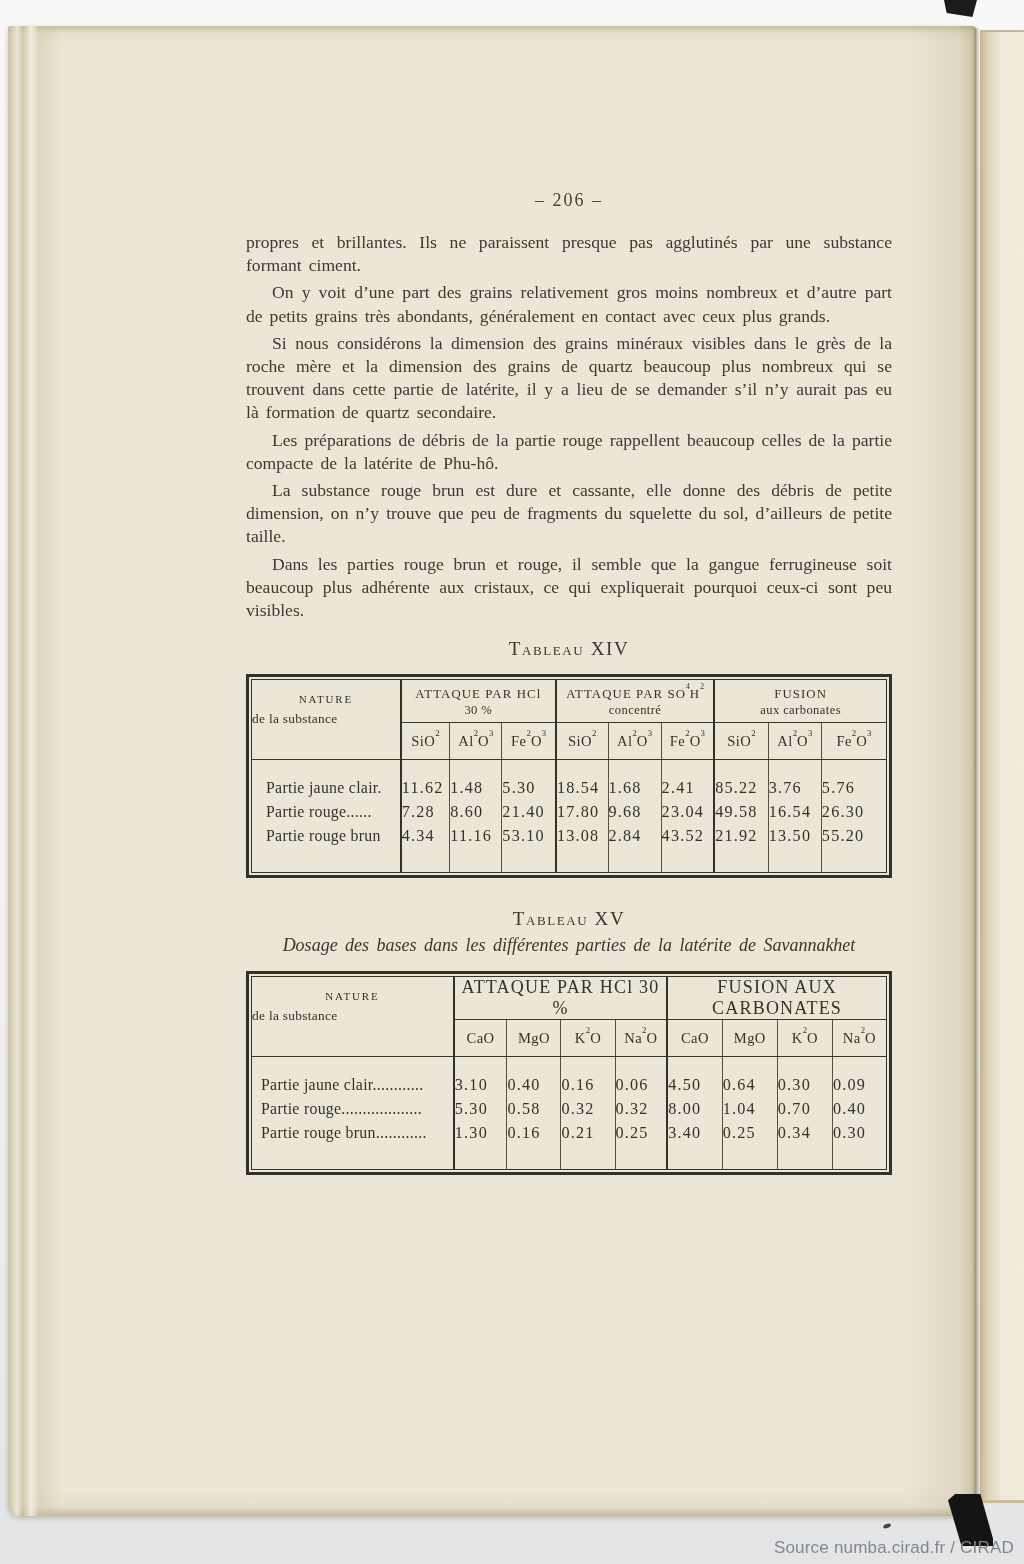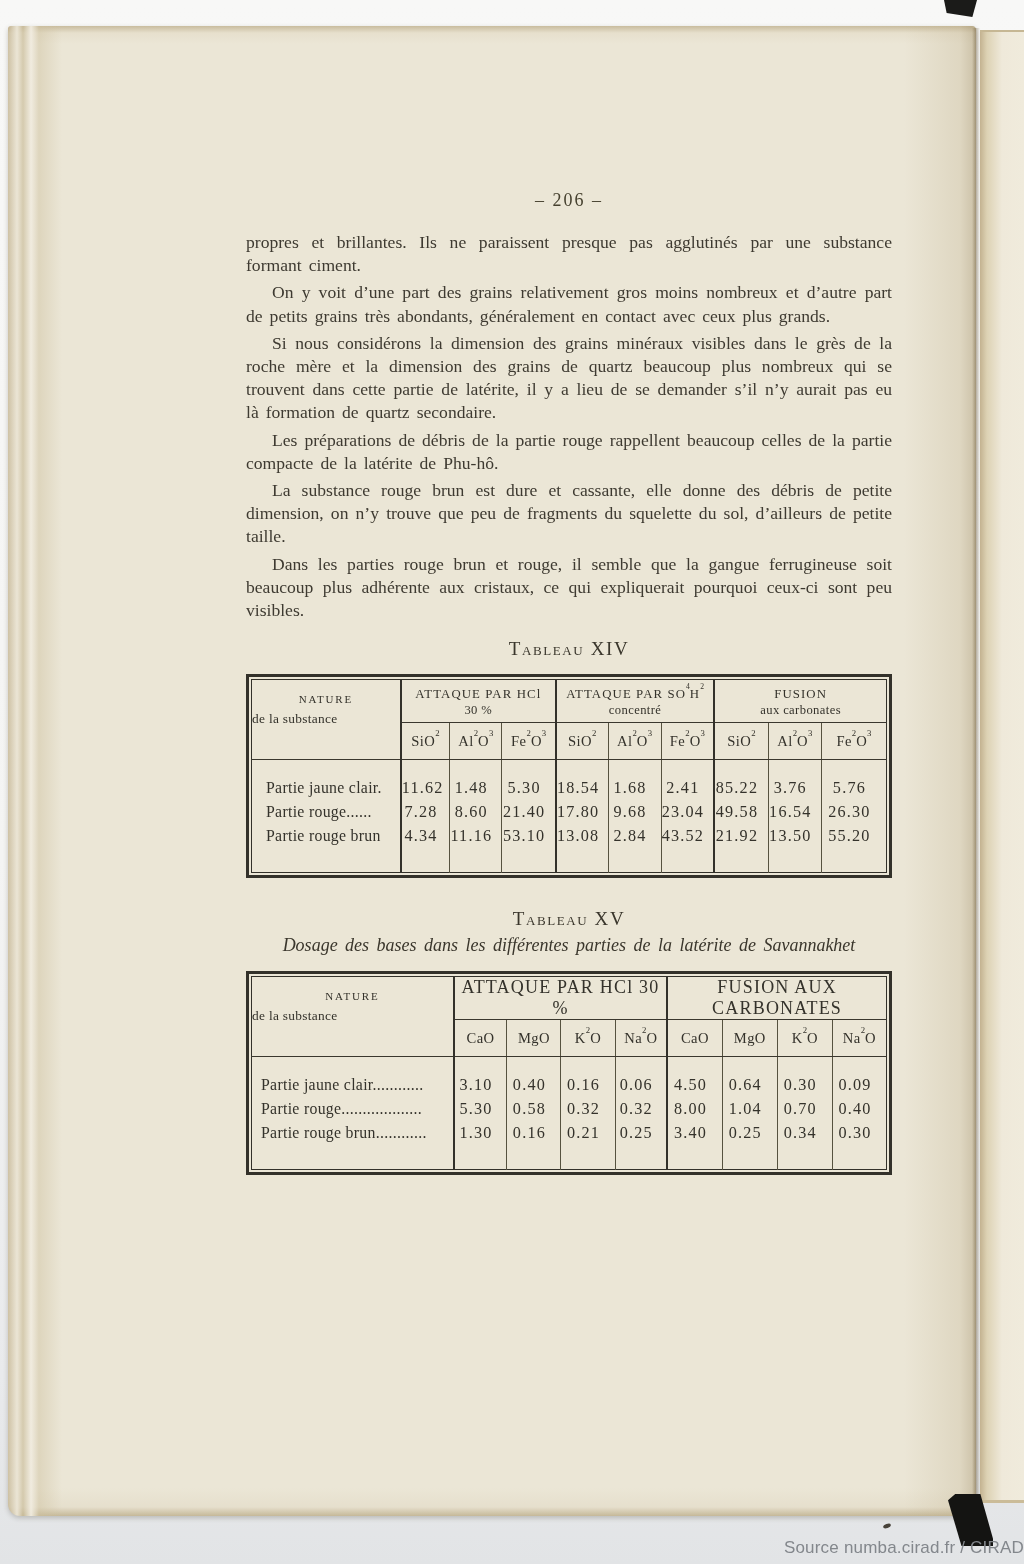--- a/index.html
+++ b/index.html
@@ -37,21 +37,21 @@
   }
   .mark-bottom{
     position:absolute;left:948px;top:1494px;width:45px;height:52px;background:#141412;
     clip-path:polygon(16% 0,72% 0,100% 86%,100% 100%,30% 100%,0 12%);
   }
   .speck{
     position:absolute;left:883px;top:1524px;width:8px;height:4px;background:#474239;
     border-radius:50%;transform:rotate(-18deg);
   }
   .caption{
-    position:absolute;right:0;top:1538px;
+    position:absolute;right:10px;top:1538px;
     font-family:"Liberation Sans","DejaVu Sans",sans-serif;
     font-size:17px;color:#83878c;letter-spacing:.2px;
   }
   
   .content{position:absolute;left:238px;top:8px;width:646px;color:#3e3a31;}
   .page-number{margin-top:156px;text-align:center;font-size:18px;letter-spacing:2px;color:#46412f;}
   .body-text{margin-top:20px;}
   p.para{margin:0 0 4px 0;font-size:17.6px;line-height:23.2px;text-align:justify;word-spacing:2.6px;}
   p.ind{text-indent:26px;}
   .tab-title{margin-top:16px;text-align:center;font-variant:small-caps;font-size:19px;letter-spacing:1.6px;color:#3a362c;}
@@ -72,21 +72,21 @@
   th.grp15{font-size:18px;letter-spacing:1.2px;text-align:center;vertical-align:middle;
          height:40px;border-bottom:1.5px solid #3a372e;}
   th.nat{border-bottom:1.5px solid #3a372e;vertical-align:top;}
   .nat1{margin-top:13px;font-size:11px;letter-spacing:1.8px;text-align:center;}
   .nat2{margin-top:6px;font-size:13.4px;letter-spacing:.3px;text-align:left;}
   th.sub{font-size:14.6px;height:36px;text-align:center;vertical-align:middle;
          border-bottom:1.5px solid #3a372e;letter-spacing:.4px;}
   td{height:24px;line-height:24px;}
   td.lab{font-size:15.8px;padding-left:14px;letter-spacing:.3px;white-space:nowrap;overflow:hidden;}
   td.lab15{padding-left:9px;}
-  td.val{font-size:16.2px;text-align:center;padding-right:9px;letter-spacing:1.2px;}
+  td.val{font-size:16.2px;text-align:left;padding-right:9px;letter-spacing:1.2px;}
   tr.r0 td{padding-top:16px;font-family:Liberation Serif, serif;}
   tr.r2 td{padding-bottom:24px;}
 </style>
 </head>
 <body>
 
 <div class="canvas">
 
   <div class="page-main">
     <div class="content">

